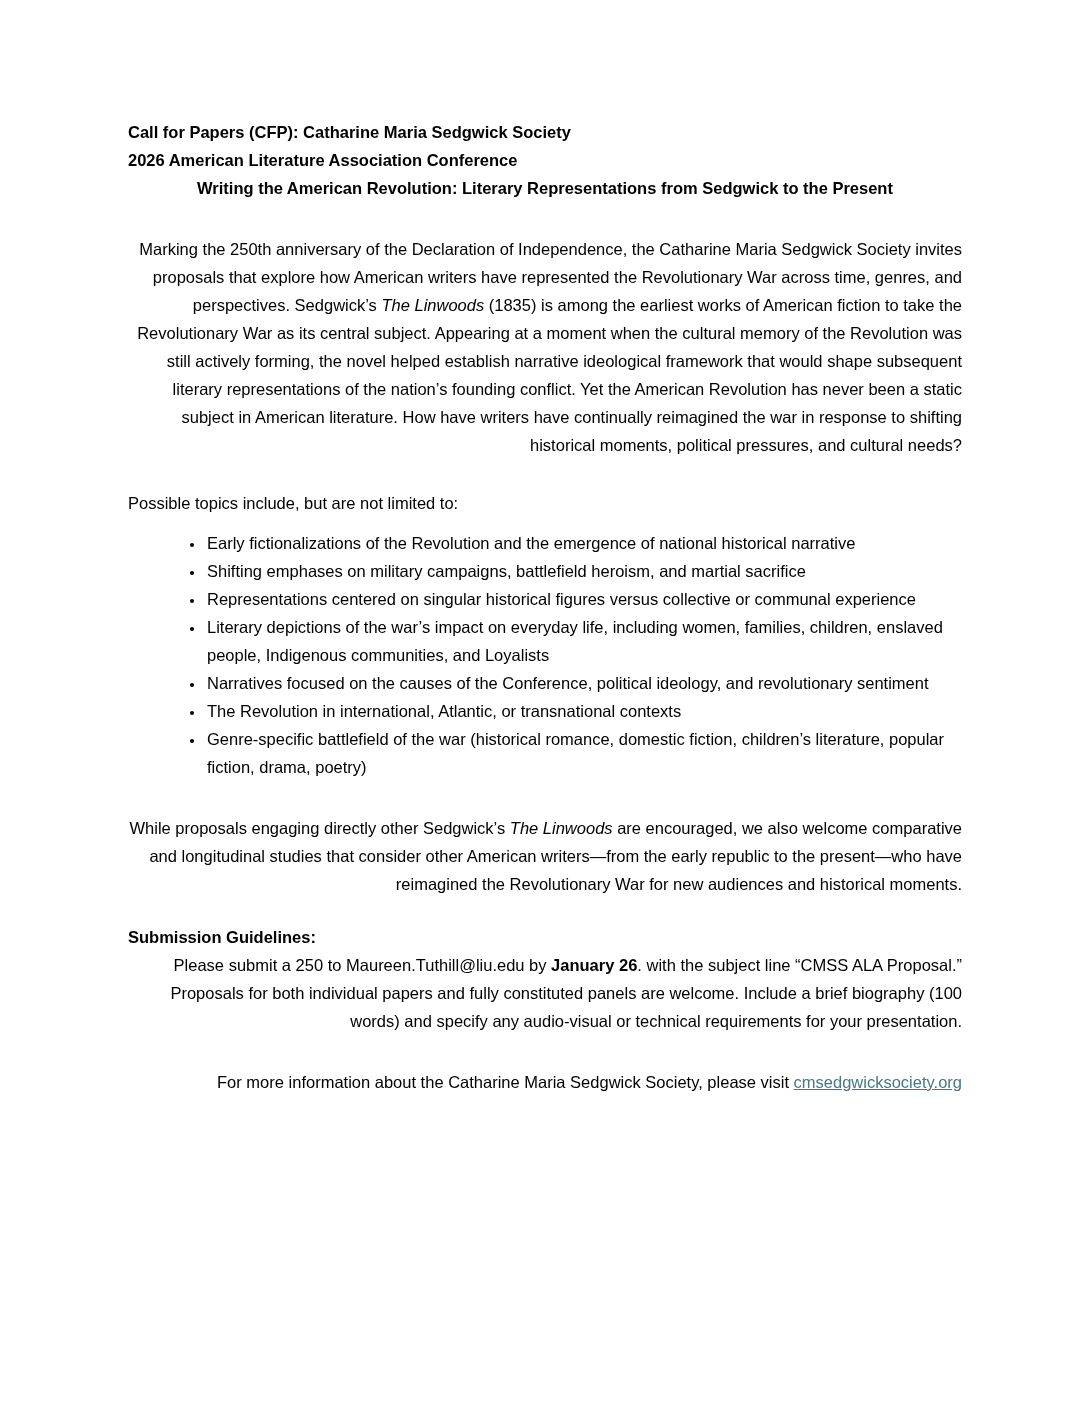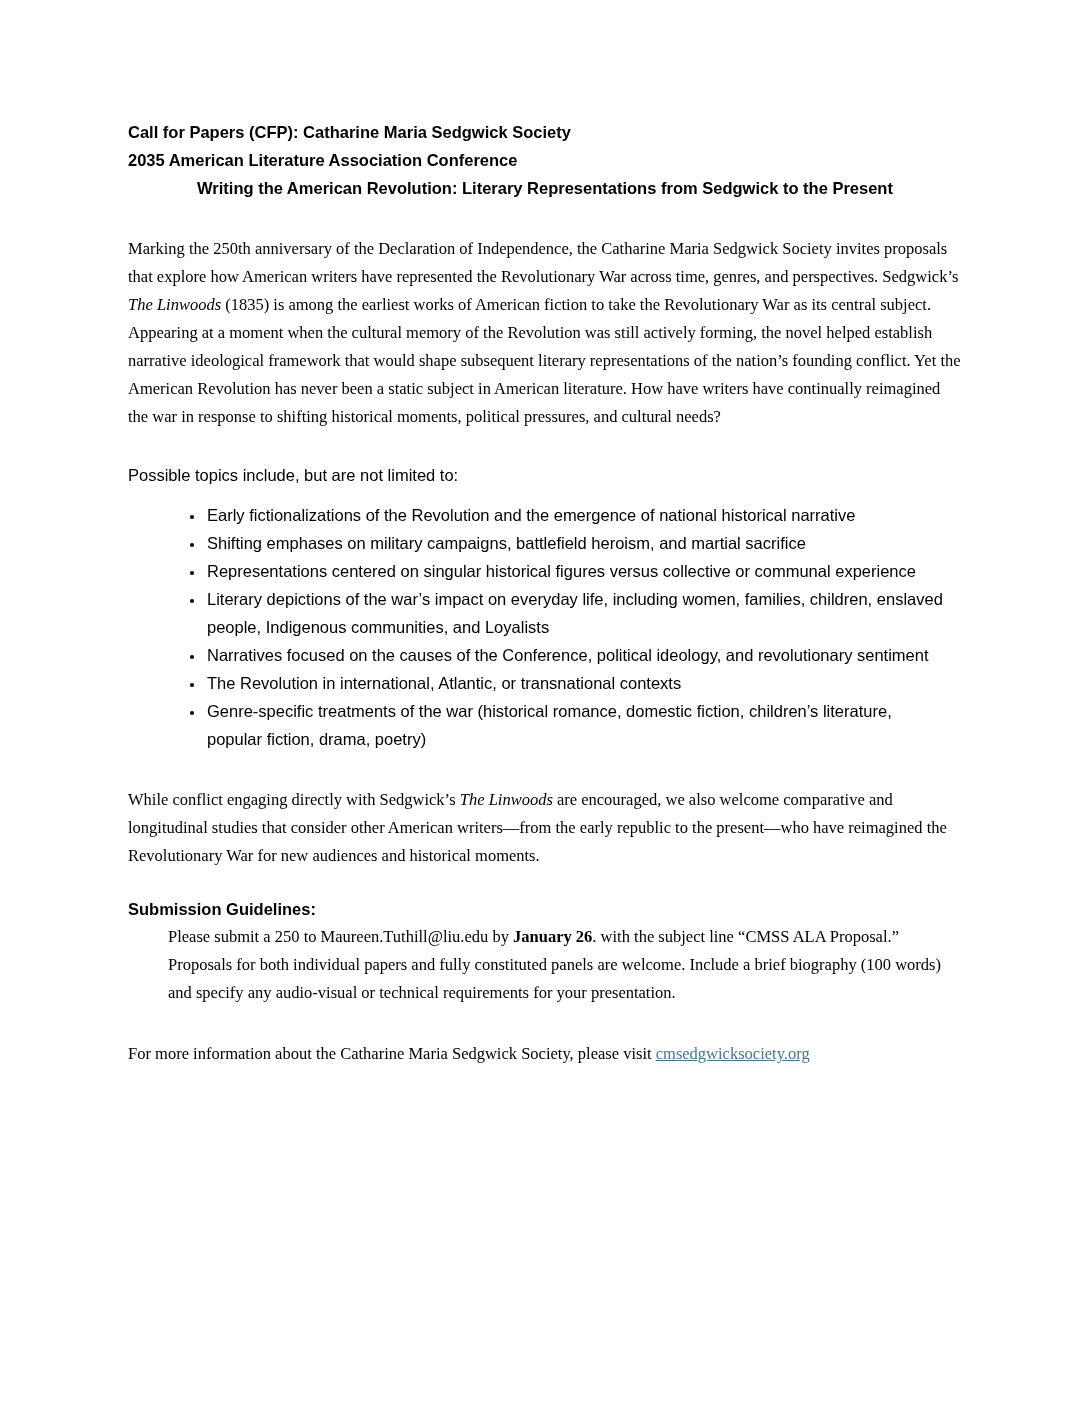--- a/index.html
+++ b/index.html
@@ -26,22 +26,21 @@
   }
   .header-line {
     font-weight: bold;
   }
   .doc-title {
     font-weight: bold;
     text-align: center;
   }
   .para {
     margin-top: 33px;
-    text-align: left;
-    font-family: Liberation Serif, serif;
+    text-align: right;
   }
   .topics-intro {
     margin-top: 30px;
   }
   ul.topics-list {
     margin: 12px;
     padding: 0 0 0 65px;
   }
   ul.topics-list li {
     padding-left: 2px;
@@ -65,40 +64,40 @@
     cursor: pointer;
   }
 </style>
 </head>
 <body>
 
 <div class="page">
 
   <div class="header-block">
     <div class="header-line">Call for Papers (CFP): Catharine Maria Sedgwick Society</div>
-    <div class="header-line">2035 American Literature Association Conference</div>
+    <div class="header-line">2026 American Literature Association Conference</div>
   </div>
 
   <div class="doc-title">Writing the American Revolution: Literary Representations from Sedgwick to the Present</div>
 
   <p class="para"><span>Marking the 250th anniversary of the Declaration of Independence, the Catharine Maria Sedgwick Society invites proposals that explore how American writers have represented the Revolutionary War across time, genres, and perspectives. Sedgwick’s </span><span class="run-i">The Linwoods</span><span> (1835) is among the earliest works of American fiction to take the Revolutionary War as its central subject. Appearing at a moment when the cultural memory of the Revolution was still actively forming, the novel helped establish narrative ideological framework that would shape subsequent literary representations of the nation’s founding conflict. Yet the American Revolution has never been a static subject in American literature. How have writers have continually reimagined the war in response to shifting historical moments, political pressures, and cultural needs?</span></p>
 
   <div class="topics-intro">Possible topics include, but are not limited to:</div>
 
   <ul class="topics-list">
     <li>Early fictionalizations of the Revolution and the emergence of national historical narrative</li>
     <li>Shifting emphases on military campaigns, battlefield heroism, and martial sacrifice</li>
     <li>Representations centered on singular historical figures versus collective or communal experience</li>
     <li>Literary depictions of the war’s impact on everyday life, including women, families, children, enslaved people, Indigenous communities, and Loyalists</li>
     <li>Narratives focused on the causes of the Conference, political ideology, and revolutionary sentiment</li>
     <li>The Revolution in international, Atlantic, or transnational contexts</li>
-    <li>Genre-specific treatments of the war (historical romance, domestic fiction, children’s literature, popular fiction, drama, poetry)</li>
+    <li>Genre-specific battlefield of the war (historical romance, domestic fiction, children’s literature, popular fiction, drama, poetry)</li>
   </ul>
 
-  <p class="para"><span>While conflict engaging directly with Sedgwick’s </span><span class="run-i">The Linwoods</span><span> are encouraged, we also welcome comparative and longitudinal studies that consider other American writers—from the early republic to the present—who have reimagined the Revolutionary War for new audiences and historical moments.</span></p>
+  <p class="para"><span>While proposals engaging directly other Sedgwick’s </span><span class="run-i">The Linwoods</span><span> are encouraged, we also welcome comparative and longitudinal studies that consider other American writers—from the early republic to the present—who have reimagined the Revolutionary War for new audiences and historical moments.</span></p>
 
   <div class="submission-heading">Submission Guidelines:</div>
 
   <p class="para submission-para"><span>Please submit a 250 to Maureen.Tuthill@liu.edu by </span><span class="run-b">January 26</span><span>. with the subject line “CMSS ALA Proposal.” Proposals for both individual papers and fully constituted panels are welcome. Include a brief biography (100 words) and specify any audio-visual or technical requirements for your presentation.</span></p>
 
   <p class="para"><span>For more information about the Catharine Maria Sedgwick Society, please visit </span><a class="doc-link">cmsedgwicksociety.org</a></p>
 
 </div>
 
 </body></html>

